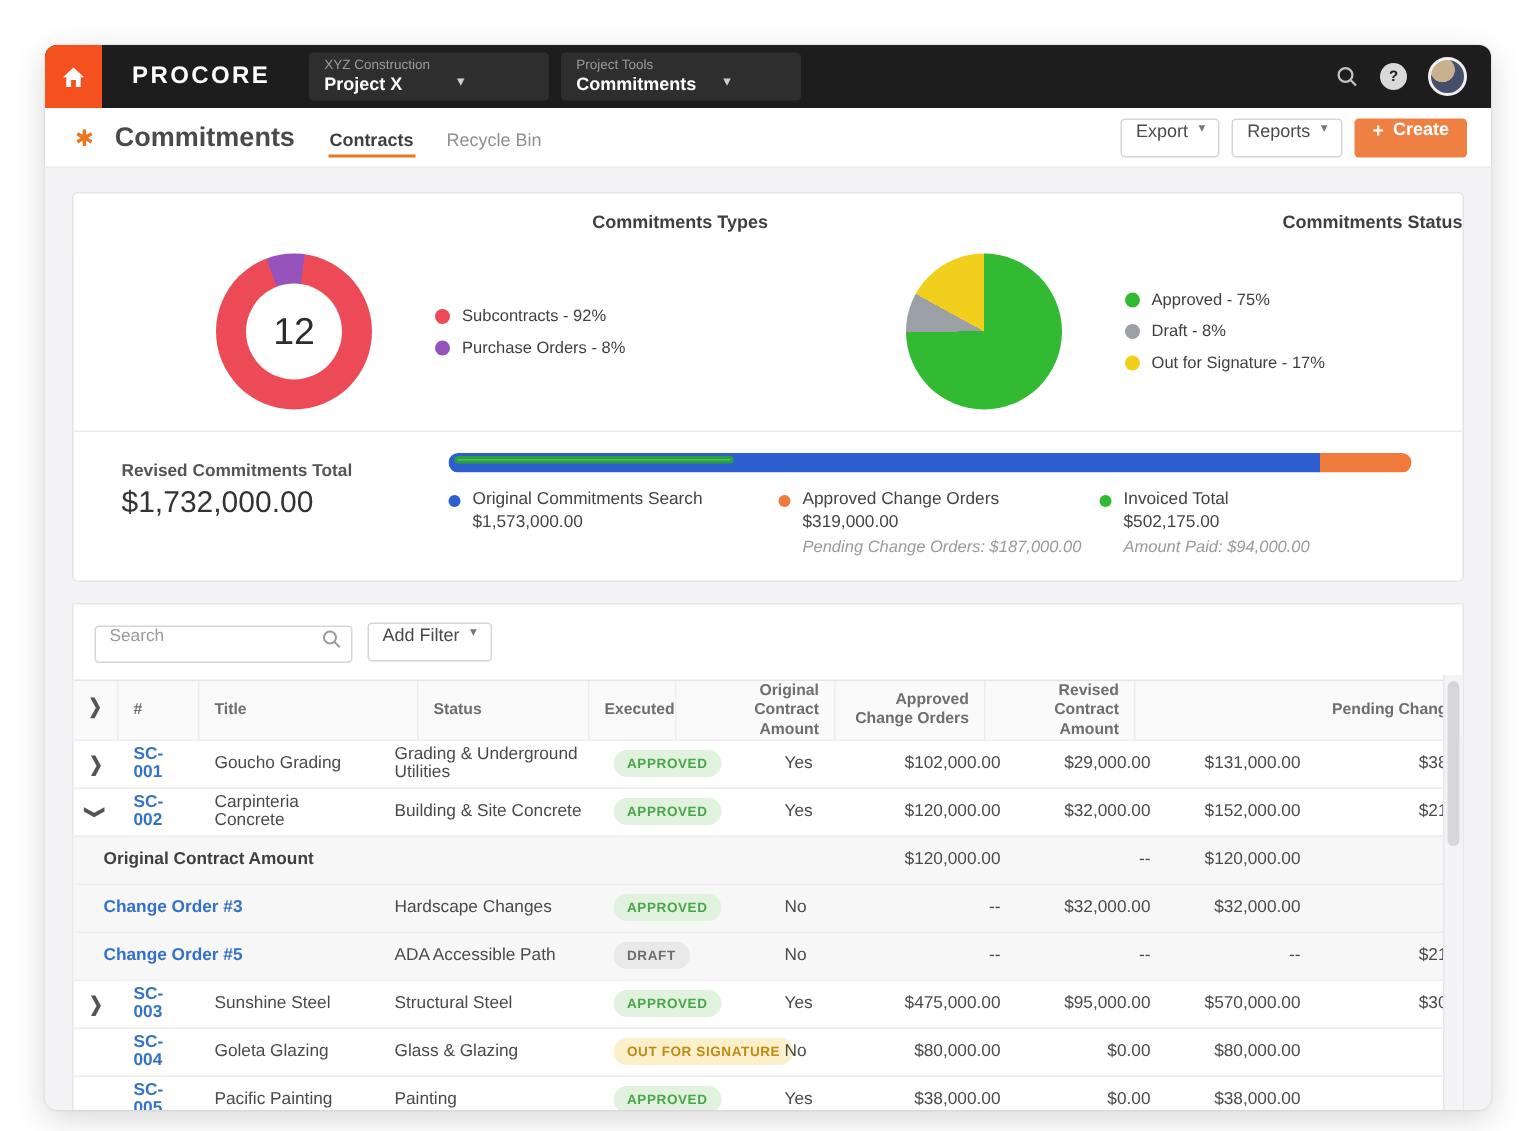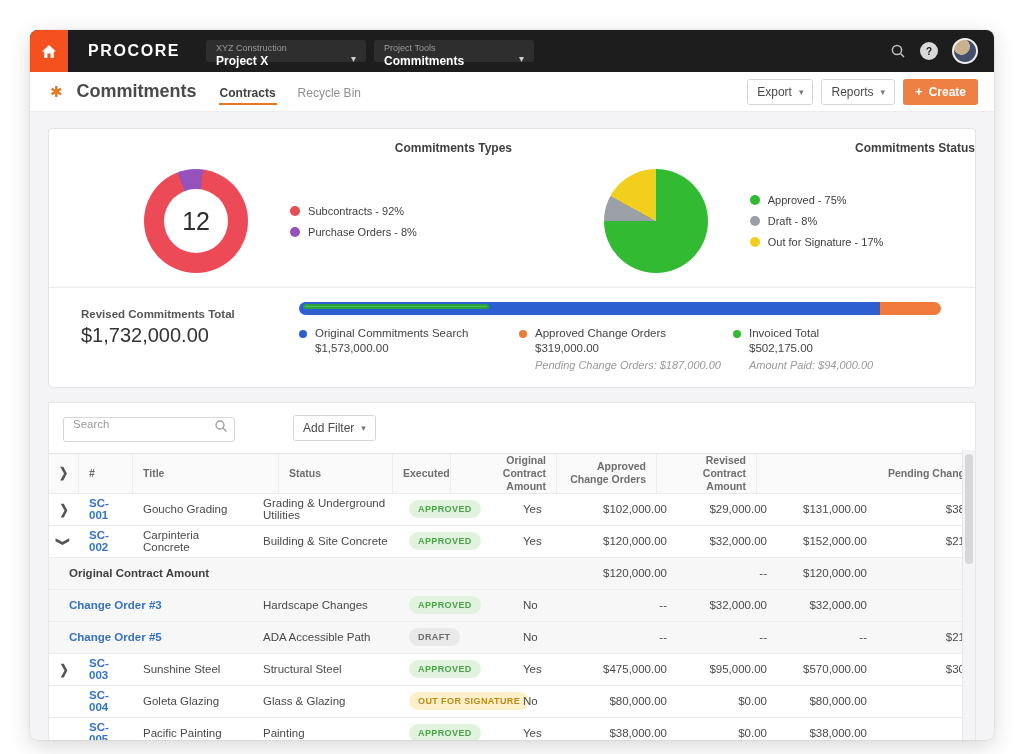--- a/index.html
+++ b/index.html
@@ -6,42 +6,42 @@
   html,body { width:1024px; height:754px; background:#fff; font-family:"Liberation Sans", sans-serif; overflow:hidden; }
 
   .window { position:absolute; left:30px; top:30px; width:964px; height:710px;
     background:#f4f4f6; border-radius:8px; box-shadow:0 6px 22px rgba(0,0,0,.16), 0 0 0 1px rgba(0,0,0,.04);
     overflow:hidden; }
 
   
   .topbar { height:42px; background:#1d1d1d; display:flex; align-items:center; }
   .home-btn { width:38px; height:42px; background:#f4511e; border-radius:8px 0 0 0; display:flex; align-items:center; justify-content:center; flex:0 0 auto; }
   .brand { color:#fff; font-weight:800; font-size:16px; letter-spacing:1.6px; margin:0 26px 0 20px; }
-  .nav-select { background:#2e2e2e; border-radius:3px; height:22px; min-width:160px; padding:3px 10px 0 10px;
-    display:flex; align-items:flex-start; justify-content:space-between; margin-right:8px; cursor:pointer; }
+  .nav-select { background:#2e2e2e; border-radius:3px; height:32px; min-width:160px; padding:3px 10px 0 10px;
+    display:flex; align-items:flex-start; justify-content:flex-start; margin-right:8px; cursor:pointer; }
   .nav-select .txt { display:flex; flex-direction:column; line-height:1.25; }
   .nav-select .lbl { color:#9b9b9b; font-size:9px; }
   .nav-select .val { color:#fff; font-size:12px; font-weight:700; }
   .nav-select .caret { color:#cfcfcf; font-size:10px; margin:10px 0 0 18px; }
   .topbar-right { margin-left:auto; display:flex; align-items:center; gap:14px; padding-right:16px; }
   .help-circle { width:18px; height:18px; border-radius:50%; background:#d9d9d9; color:#1d1d1d; font-size:10px; font-weight:700;
     display:flex; align-items:center; justify-content:center; }
   .avatar { width:26px; height:26px; border-radius:50%; border:2px solid #efefef;
     background:radial-gradient(circle at 35% 30%, #c9b08f 0 38%, #44506b 40% 100%); }
 
   
   .pagehead { height:40px; background:#fff; display:flex; align-items:center; padding:0 16px 0 20px; border-bottom:1px solid #ececec; }
   .tool-icon { color:#e87722; font-size:15px; margin-right:14px; }
   .page-title { font-size:18px; font-weight:700; color:#4a4a4a; margin-right:22px; }
   .tab { font-size:12px; margin-right:20px; padding:12px 1px 9px; cursor:pointer; position:relative; }
   .tab.active { color:#3f3f3f; font-weight:700; }
   .tab.active::after { content:""; position:absolute; left:0; right:0; bottom:4px; height:2px; background:#e87722; }
   .tab.inactive { color:#8f8f8f; }
   .head-actions { margin-left:auto; display:flex; align-items:center; gap:8px; }
-  .btn { height:26px; border-radius:3px; font-size:12px; display:flex; align-items:center; cursor:pointer; }
+  .btn { height:26px; border-radius:3px; font-size:12px; display:flex; align-items:flex-start; cursor:pointer; }
   .btn.light { background:#fff; border:1px solid #d6d6d6; color:#4a4a4a; padding:0 9px; gap:7px; }
   .btn.light .caret { font-size:9px; color:#777; }
   .btn.primary { background:#ef8043; color:#fff; padding:0 12px; font-weight:600; gap:6px; }
   .btn.primary .plus { font-size:13px; font-weight:700; }
 
   
   .body { padding:16px 18px 0; }
 
   .panel { background:#fff; border:1px solid #e4e4e7; border-radius:4px; }
 
@@ -77,21 +77,21 @@
   .bl-1 { width:220px; } .bl-2 { width:214px; }
 
   
   .table-section { margin-top:14px; background:#fff; border:1px solid #e7e7e9; border-bottom:1px solid #e0e0e3; position:relative; }
   .filter-row { display:flex; align-items:center; gap:10px; padding:11px 14px; }
   .search-box { position:relative; width:172px; }
   .search-box input { width:100%; height:25px; border:1px solid #d6d6d6; border-radius:3px; padding:0 26px 10px 9px;
     font-size:11.5px; color:#444; font-family:"Liberation Sans", sans-serif; outline:none; }
   .search-box input::placeholder { color:#9a9a9a; }
   .search-box .mag { position:absolute; right:7px; top:5px; }
-  .addfilter { gap:8px; padding:0 10px;margin-left:48px; }
+  .addfilter { gap:8px; padding:0 10px; }
 
   .grid { width:100%; }
   .tr { display:flex; align-items:stretch; border-top:1px solid #ececee; }
   .tr.head { background:#fafafa; border-top:1px solid #e3e3e6; }
   .tr.sub { background:#f7f7f8; }
   .td, .th { display:flex; align-items:center; font-size:11.5px; color:#4a4a4a; padding:0 10px; min-height:31px; }
   .th { font-size:10.5px; color:#6e6e6e; font-weight:700; min-height:36px; line-height:1.25; border-right:1px solid #ededf0; }
   .th:last-child { border-right:none; }
   .num-r { justify-content:flex-end; text-align:right; }
   .c-exp { width:30px; flex:0 0 auto; justify-content:center; padding:0; }

